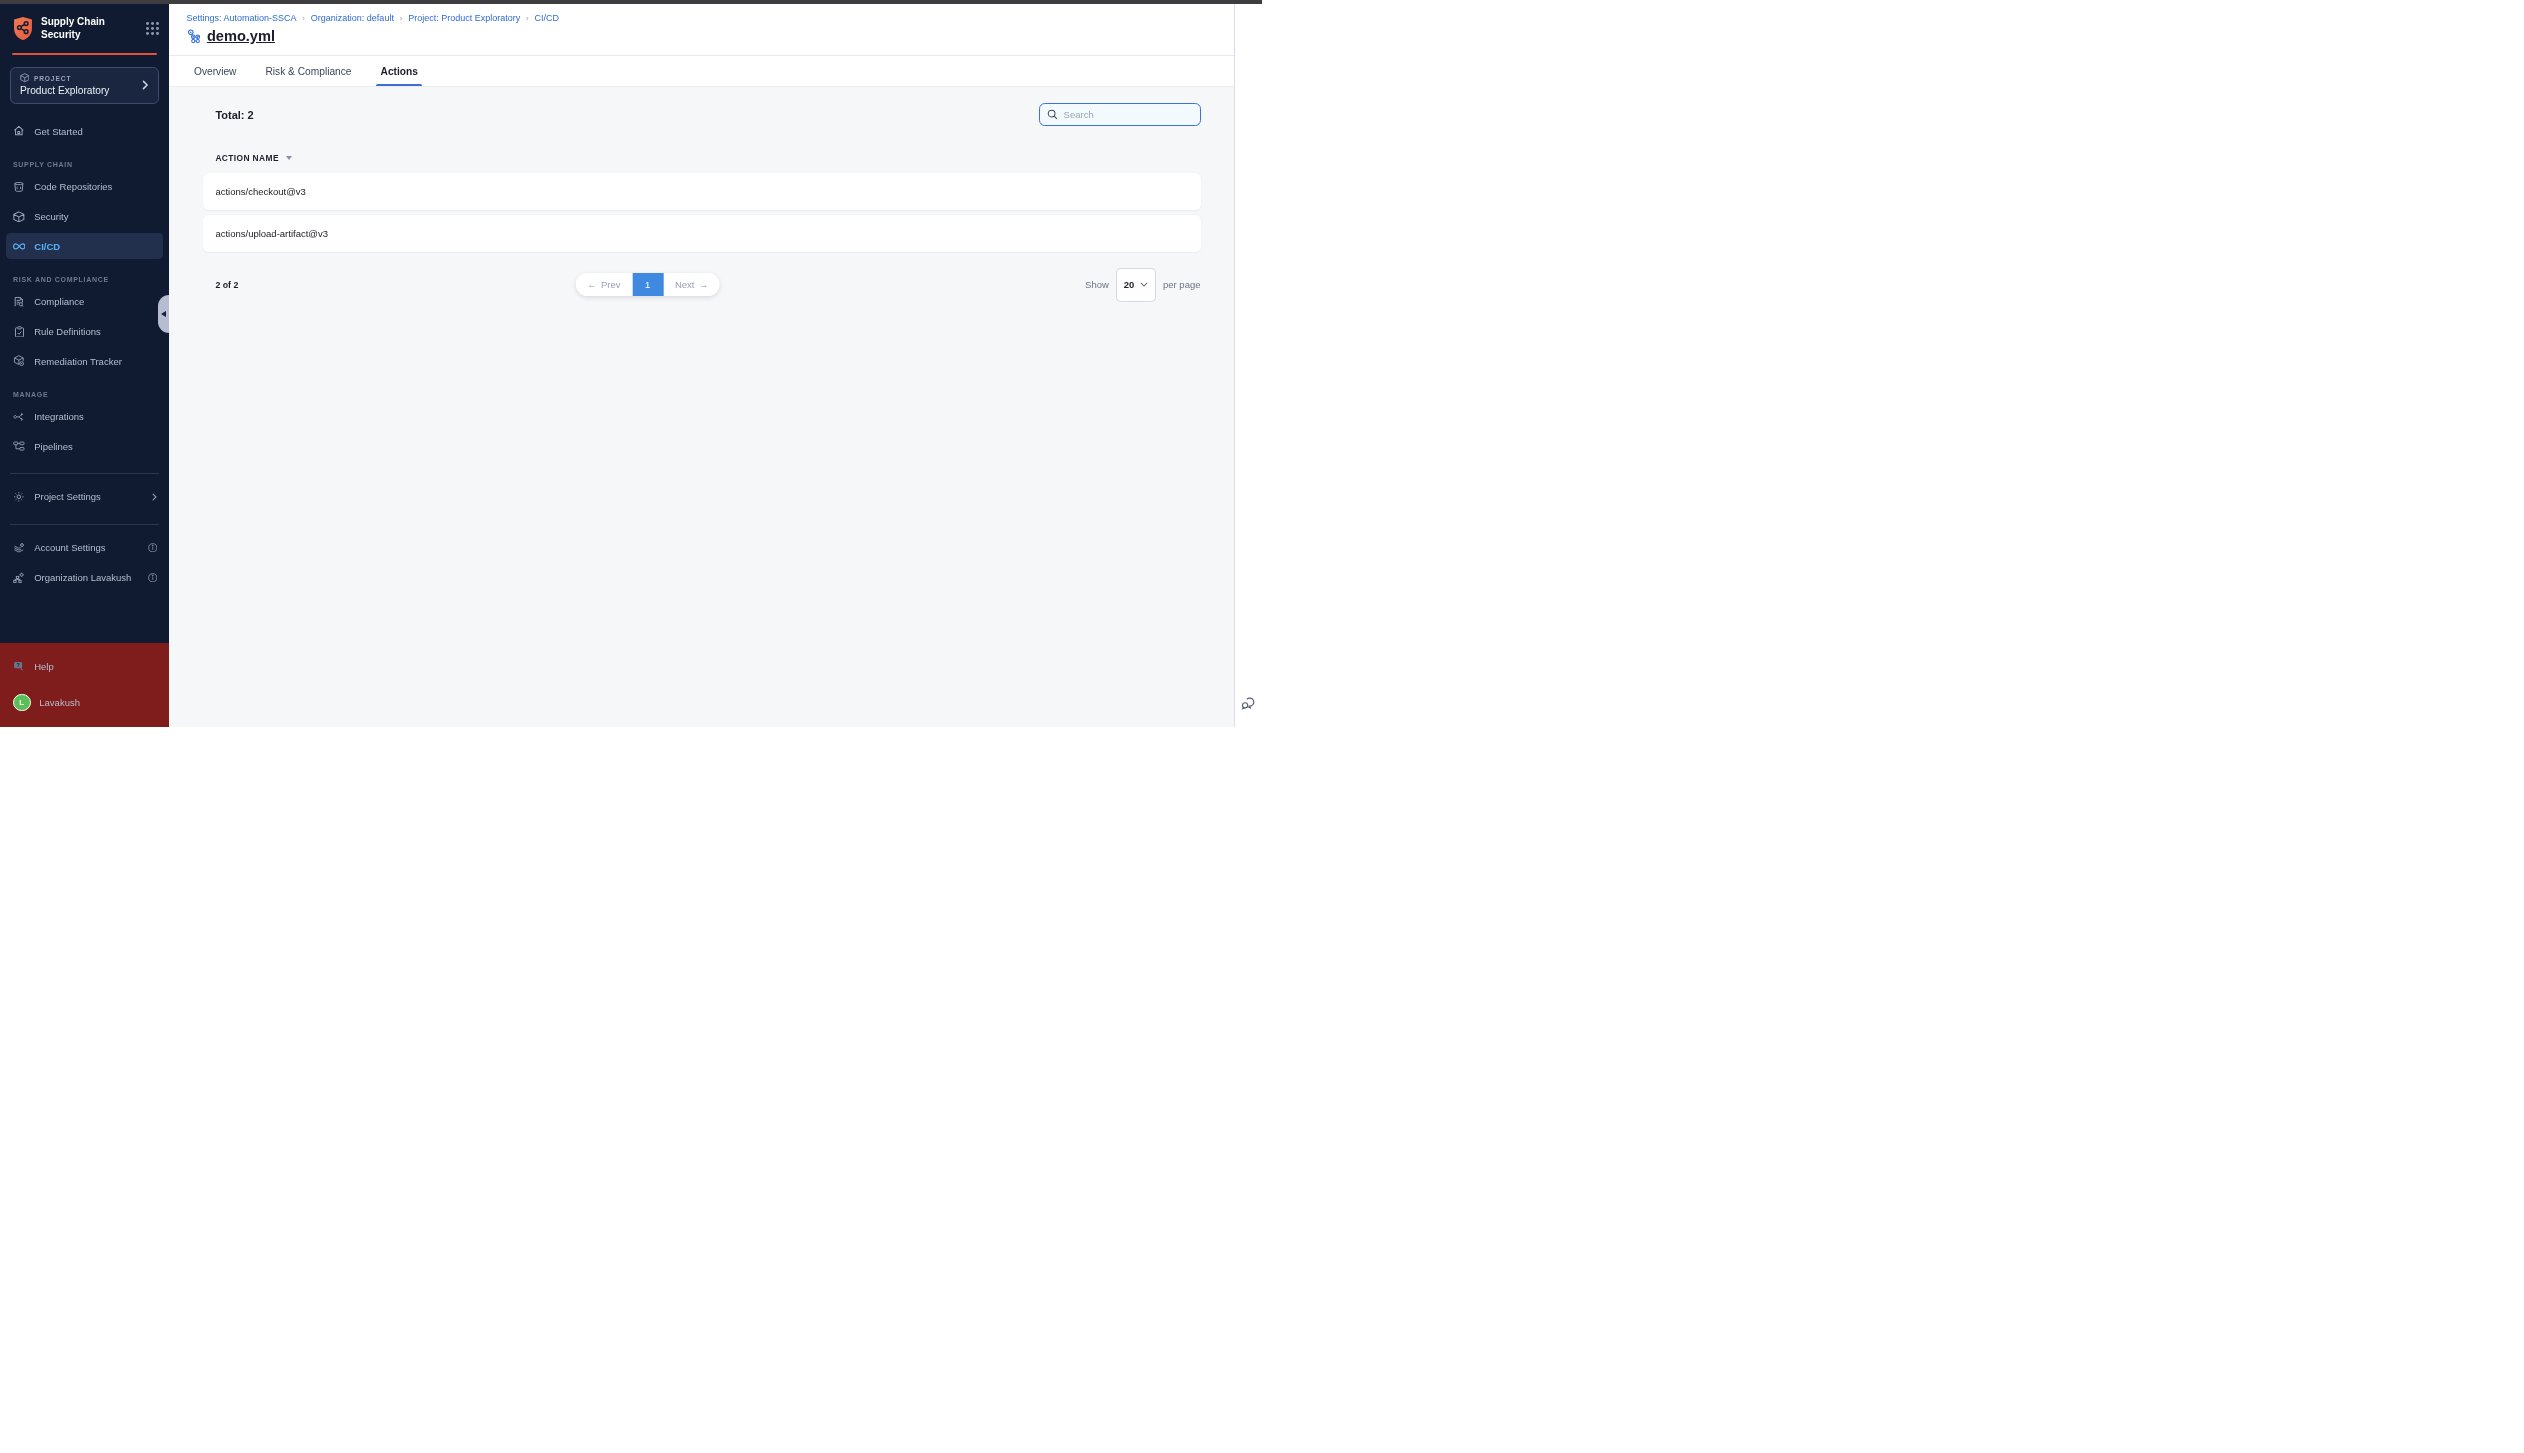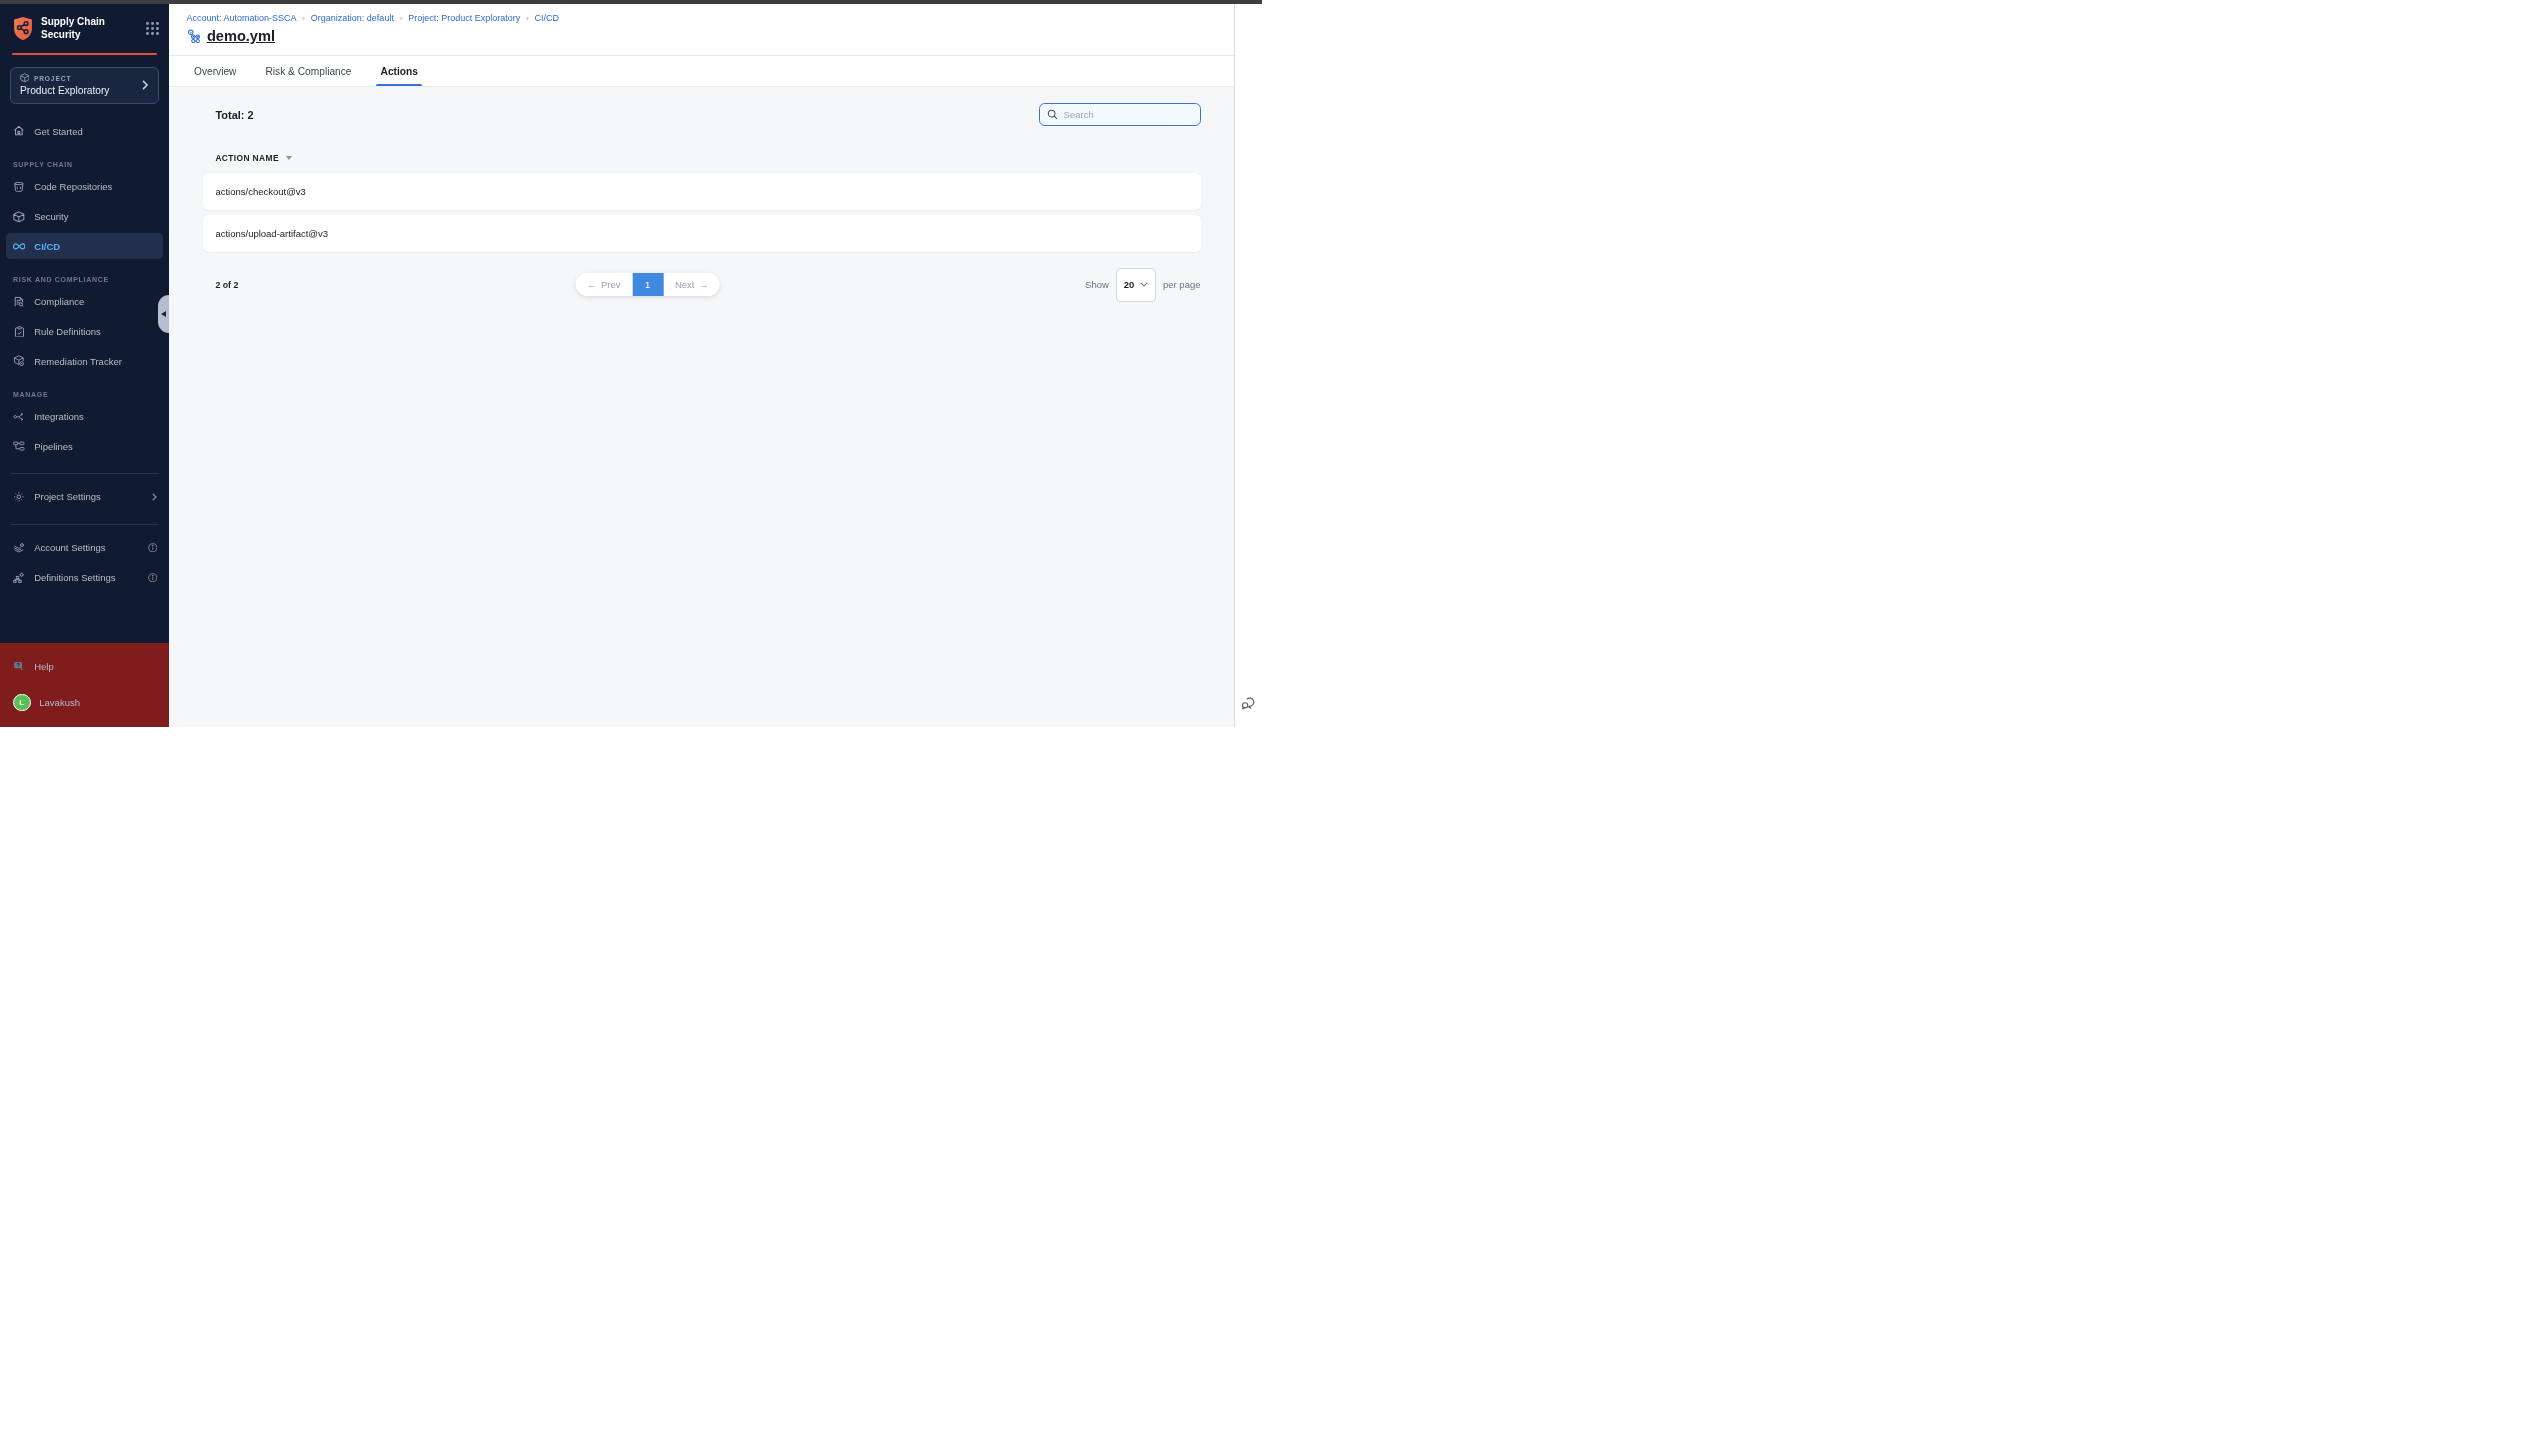--- a/index.html
+++ b/index.html
@@ -309,21 +309,21 @@
         <span class="nicon">
           <svg width="11.7" height="11.7" viewBox="0 0 16 16" stroke="currentColor" fill="none" stroke-width="1.2">
             <rect x="4.5" y="6" width="3.4" height="2.8"></rect>
             <rect x="1" y="11.5" width="3.2" height="2.8"></rect>
               <rect x="8" y="11.5" width="3.2" height="2.8"></rect>
             <path d="M6.2 8.8 V10.2 M2.6 11.5 V10.2 H9.6 V11.5"></path>
             <circle cx="11.8" cy="3.8" r="1.9"></circle>
             <path d="M11.8 1 V1.9 M11.8 5.7 V6.6 M9 3.8 H9.9 M13.7 3.8 H14.6"></path>
           </svg>
         </span>
-        <span>Definitions Settings</span>
+        <span>Organization Lavakush</span>
         <span class="right-slot">
           <svg width="9.5" height="9.5" viewBox="0 0 14 14" stroke="currentColor" fill="none" stroke-width="1.2">
             <circle cx="7" cy="7" r="6"></circle>
               <path d="M7 6.2 V10"></path>
               <circle cx="7" cy="4" r="0.7" fill="currentColor"></circle>
           </svg>
         </span>
       </div>
 
       <div class="sb-bottom">
@@ -345,21 +345,21 @@
     </nav>
 
     <div class="collapse-handle">
         <i></i>
       </div>
   </aside>
 
   <section class="main">
     <div class="header">
       <div class="breadcrumb">
-        <a>Account: Automation-SSCA</a>
+        <a>Settings: Automation-SSCA</a>
         <span class="crumb-sep">›</span>
         <a>Organization: default</a>
         <span class="crumb-sep">›</span>
         <a>Project: Product Exploratory</a>
         <span class="crumb-sep">›</span>
         <a>CI/CD</a>
       </div>
       <div class="title-row">
         <span>
           <svg width="15.3" height="15.3" viewBox="0 0 21 21" stroke="#2e6bd6" fill="none" stroke-width="1.4">

